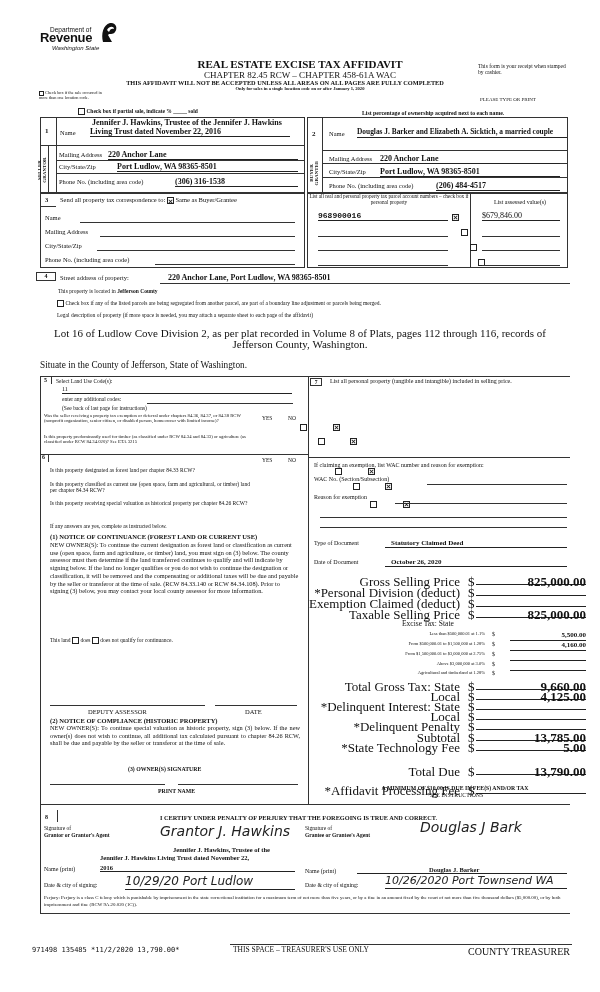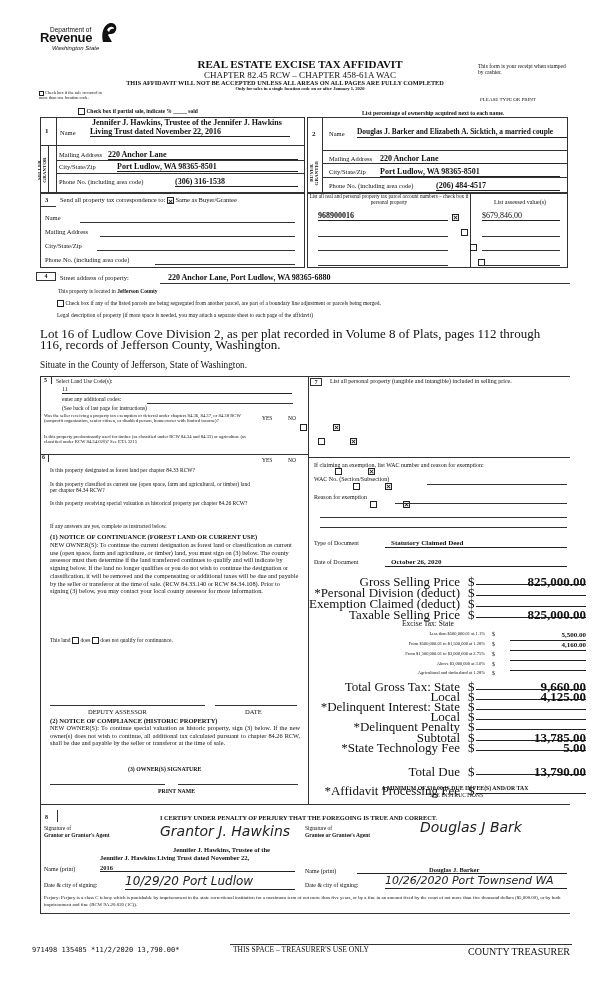--- a/index.html
+++ b/index.html
@@ -116,49 +116,49 @@
 <div class="line" style="left:97px;top:250px;width:198px;"></div>
 <div class="abs lbl" style="left:45px;top:256px;">Phone No. (including area code)</div>
 <div class="line" style="left:155px;top:264px;width:140px;"></div>
 
 
 <div class="abs box" style="left:307px;top:193px;width:261px;height:75px;"></div>
 <div class="vline" style="left:470px;top:193px;height:75px;"></div>
 <div class="abs center sm" style="left:309px;top:194px;width:160px;font-size:5.2px;">List all real and personal property tax parcel account numbers – check box if personal property</div>
 <div class="abs center lbl" style="left:472px;top:199px;width:96px;font-size:6px;">List assessed value(s)</div>
 
-<div class="abs val u" style="left:318px;top:211px;width:130px;height:10px;">968900016</div>
+<div class="abs val u" style="left:318px;top:211px;width:130px;height:10px;font-family:Liberation Mono, monospace;">968900016</div>
 <span class="cb x abs" style="left:452px;top:213px;"></span>
 <div class="abs u" style="left:482px;top:211px;width:78px;font-size:8px;height:10px;">$679,846.00</div>
 
 <div class="line" style="left:318px;top:236px;width:130px;"></div>
 <span class="cb abs" style="left:452px;top:228px;"></span>
 <div class="line" style="left:482px;top:236px;width:78px;"></div>
 <div class="line" style="left:318px;top:250px;width:130px;"></div>
 <span class="cb abs" style="left:452px;top:243px;"></span>
 <div class="line" style="left:482px;top:250px;width:78px;"></div>
 <div class="line" style="left:318px;top:265px;width:130px;"></div>
 <span class="cb abs" style="left:452px;top:258px;"></span>
 <div class="line" style="left:482px;top:265px;width:78px;"></div>
 
 
 <div class="num-box" style="left:36px;top:272px;width:20px;height:9px;font-size:6px;line-height:7px;">4</div>
 <div class="abs lbl" style="left:60px;top:274px;">Street address of property:</div>
-<div class="abs val" style="left:168px;top:273px;">220 Anchor Lane, Port Ludlow, WA  98365-6880</div>
+<div class="abs val" style="left:168px;top:273px;">220 Anchor Lane, Port Ludlow, WA  98365-8501</div>
 <div class="line" style="left:160px;top:283px;width:410px;"></div>
 <div class="abs sm" style="left:58px;top:288px;">
   <span>This property is located in</span>
   <span class="b">Jefferson County</span>
 </div>
 <div class="abs sm" style="left:57px;top:300px;white-space:nowrap;">
   <span class="cb"></span>
   <span>Check box if any of the listed parcels are being segregated from another parcel, are part of a boundary line adjustment or parcels being merged.</span>
 </div>
 <div class="abs sm" style="left:57px;top:312px;">Legal description of property (if more space is needed, you may attach a separate sheet to each page of the affidavit)</div>
-<div class="abs" style="left:40px;top:328px;width:520px;font-size:13px;line-height:11px;">Lot 16 of Ludlow Cove Division 2, as per plat recorded in Volume 8 of Plats, pages 112 through 116, records of Jefferson County, Washington.</div>
+<div class="abs" style="left:40px;top:328px;width:520px;font-size:11px;line-height:11px;text-align:center;">Lot 16 of Ludlow Cove Division 2, as per plat recorded in Volume 8 of Plats, pages 112 through 116, records of Jefferson County, Washington.</div>
 <div class="abs" style="left:40px;top:360px;font-size:9.3px;">Situate in the County of Jefferson, State of Washington.</div>
 
 
 <div class="abs" style="left:40px;top:376px;width:268px;height:78px;border-left:1px solid #333;border-top:1px solid #333;"></div>
 <div class="vline" style="left:51px;top:376px;height:8px;"></div>
 <div class="abs b" style="left:44px;top:377px;font-size:6px;">5</div>
 <div class="abs sm" style="left:56px;top:378px;">Select Land Use Code(s):</div>
 <div class="abs u" style="left:62px;top:386px;width:230px;font-size:6px;">11</div>
 <div class="abs sm" style="left:62px;top:396px;">enter any additional codes:</div>
 <div class="line" style="left:147px;top:403px;width:146px;"></div>

